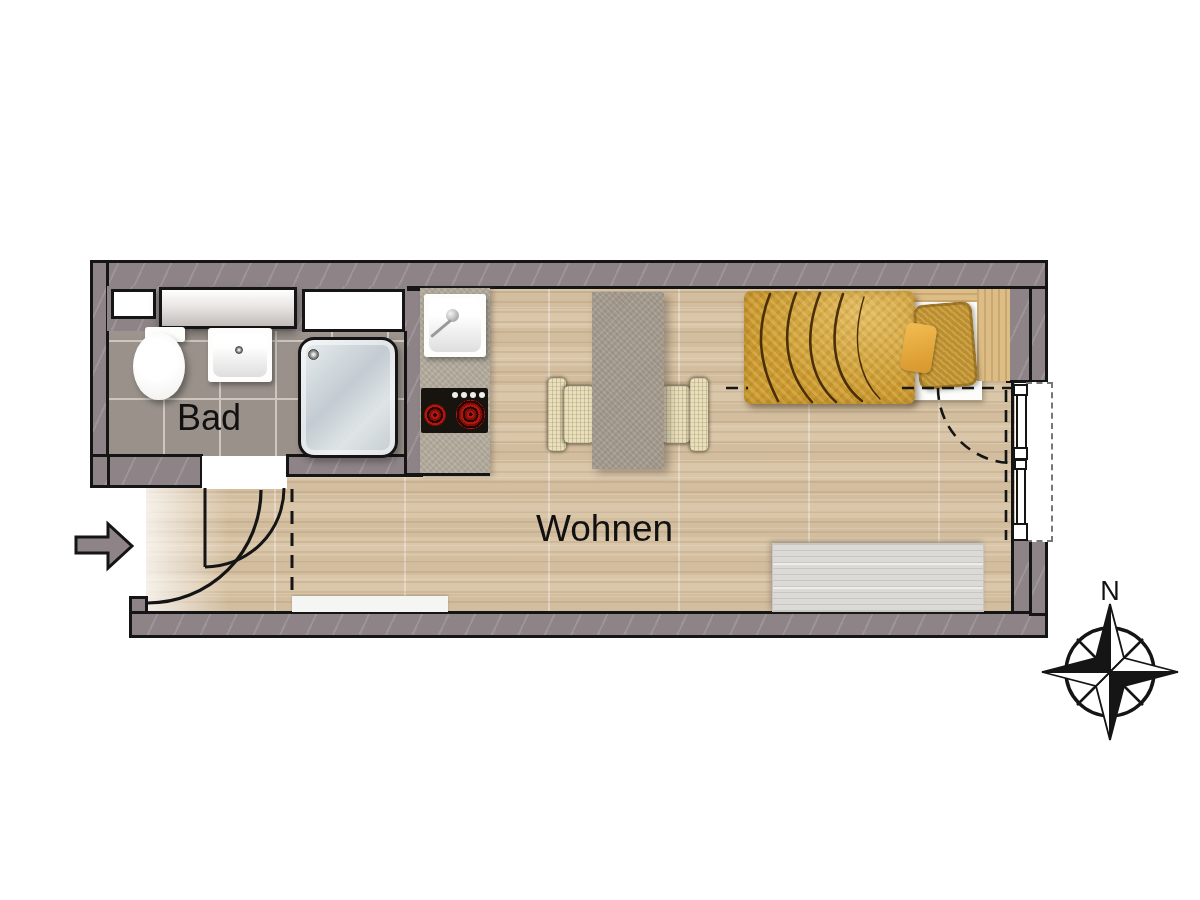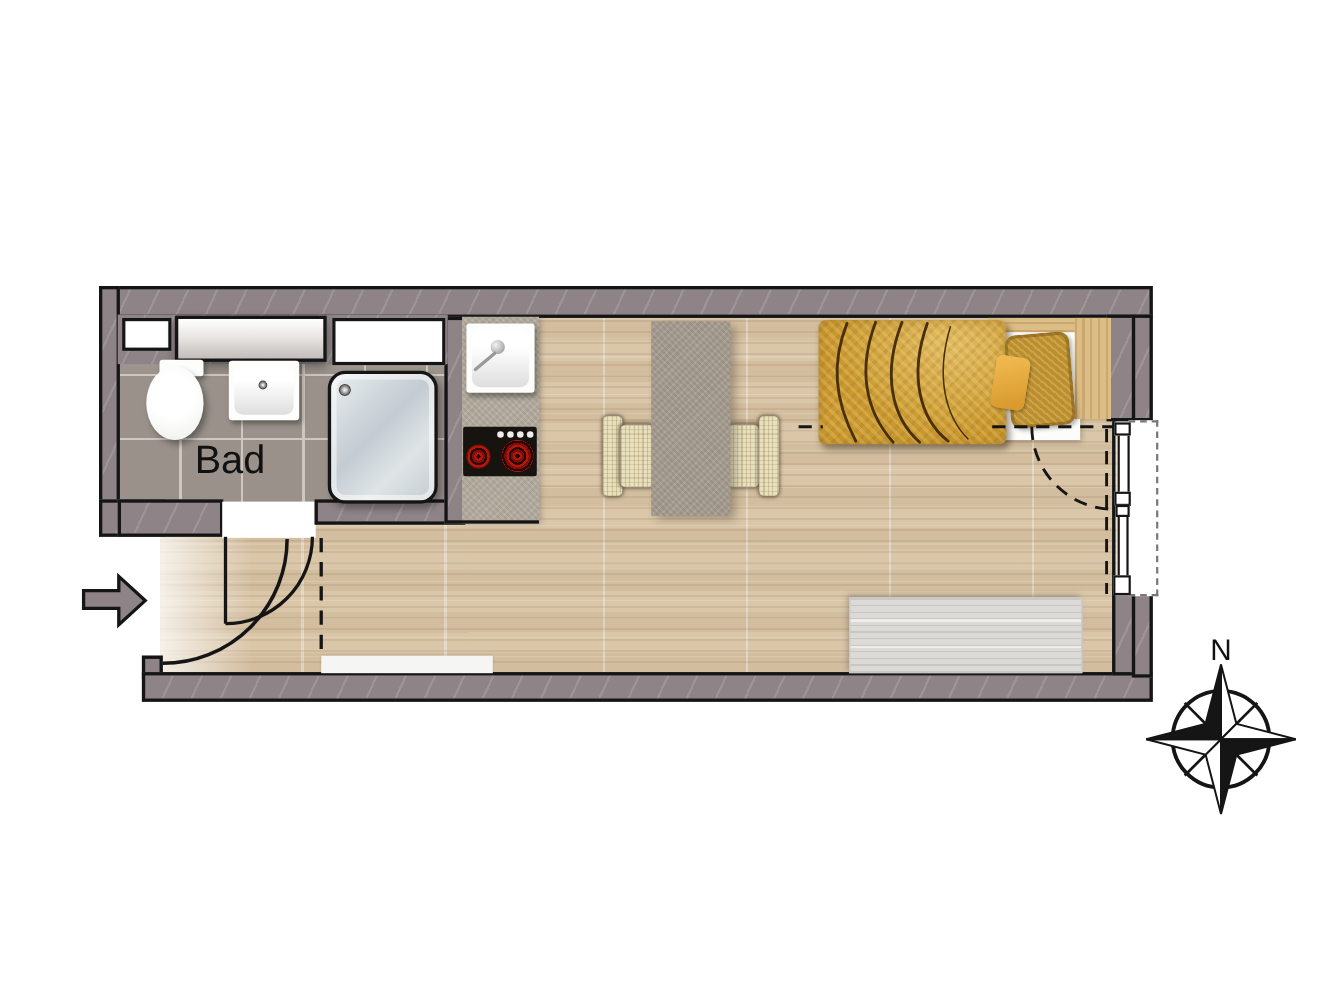--- a/index.html
+++ b/index.html
@@ -168,20 +168,21 @@
   <div class="abs sill" style="left:1026px;top:382px;width:27px;height:160px;"></div>
   <div class="abs" style="left:1011px;top:383px;width:3px;height:156px;background:var(--outline,#151515);"></div>
   <div class="abs sash" style="left:1016px;top:386px;width:11px;height:73px;"></div>
   <div class="abs sash" style="left:1013px;top:384px;width:15px;height:12px;"></div>
   <div class="abs sash" style="left:1013px;top:447px;width:15px;height:13px;"></div>
   <div class="abs sash" style="left:1016px;top:461px;width:10px;height:71px;"></div>
   <div class="abs sash" style="left:1014px;top:459px;width:13px;height:11px;"></div>
   <div class="abs sash" style="left:1012px;top:523px;width:16px;height:18px;"></div>
 
   <div class="abs room-label" style="left:177px;top:400px;">Bad</div>
+  <div class="abs room-label" style="left:536px;top:510px;font-size:37px;">Wohnen</div>
   <div class="abs north-label" style="left:1093px;top:578px;width:34px;">N</div>
 
   <svg class="overlay" width="1200" height="900" viewBox="0 0 1200 900">
     <g fill="none" stroke="var(--outline,#151515)">
       <line x1="205" y1="488" x2="205" y2="567" stroke-width="3"></line>
       <path d="M284,488 A79,79 0 0 1 205,567" stroke-width="3"></path>
       <path d="M261,490 A113,113 0 0 1 148,603" stroke-width="3.2"></path>
       <line x1="292" y1="489" x2="292" y2="596" stroke-width="3" stroke-dasharray="13 9"></line>
       <line x1="726" y1="388" x2="748" y2="388" stroke-width="2.6" stroke-dasharray="12 8"></line>
       <line x1="902" y1="388" x2="1012" y2="388" stroke-width="2.6" stroke-dasharray="12 8"></line>

